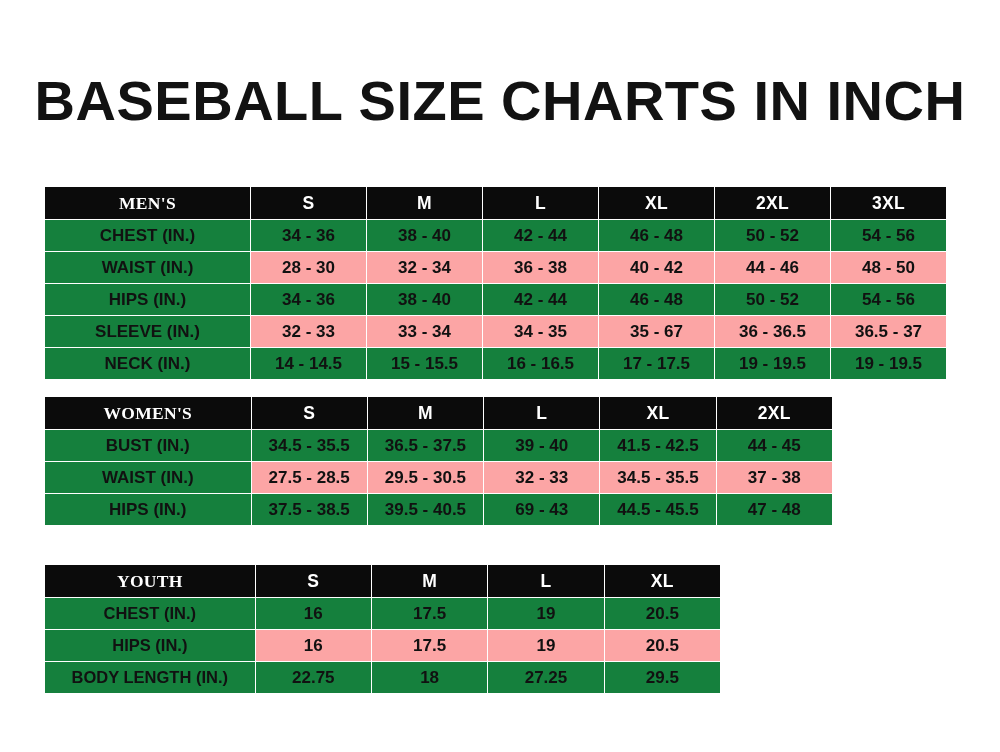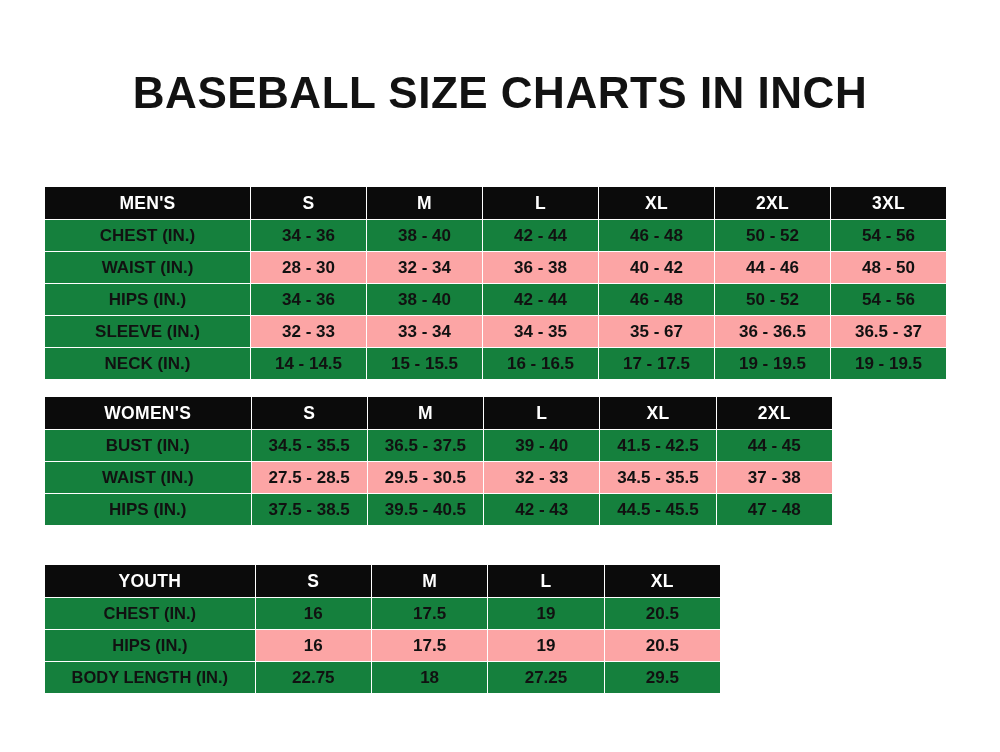--- a/index.html
+++ b/index.html
@@ -19,21 +19,21 @@
     width: 1000px;
     height: 752px;
     background: #ffffff;
   }
   .title {
     position: absolute;
     top: 68px;
     left: 0;
     width: 1000px;
     text-align: center;
-    font-size: 44px;
+    font-size: 56px;
     font-weight: bold;
     letter-spacing: 0.5px;
     color: #121212;
   }
 
   .chart {
     position: absolute;
     border-collapse: collapse;
     table-layout: fixed;
   }
@@ -49,20 +49,21 @@
   }
   .chart thead th {
     background: #0b0b0b;
     color: #ffffff;
     font-size: 17.5px;
     height: 32px;
     letter-spacing: 0.3px;
   }
   .chart thead th.rowhead {
     text-align: center;
+    font-family: Liberation Serif, serif;
   }
   .chart tbody tr.odd td {
     background: #15803d;
   }
   .chart tbody tr.even td {
     background: #fca5a5;
   }
   .chart tbody td.rowlabel {
     background: #ffffff;
     font-size: 17px;
@@ -210,21 +211,21 @@
         <td>27.5 - 28.5</td>
         <td>29.5 - 30.5</td>
         <td>32 - 33</td>
         <td>34.5 - 35.5</td>
         <td>37 - 38</td>
       </tr>
       <tr class="odd">
         <td class="rowlabel">HIPS (IN.)</td>
         <td>37.5 - 38.5</td>
         <td>39.5 - 40.5</td>
-        <td>42 - 43</td>
+        <td>69 - 43</td>
         <td>44.5 - 45.5</td>
         <td>47 - 48</td>
       </tr>
     </tbody>
   </table>
 
   <table class="chart" id="youth-chart">
     <colgroup>
       <col class="c0">
         <col class="cx">

